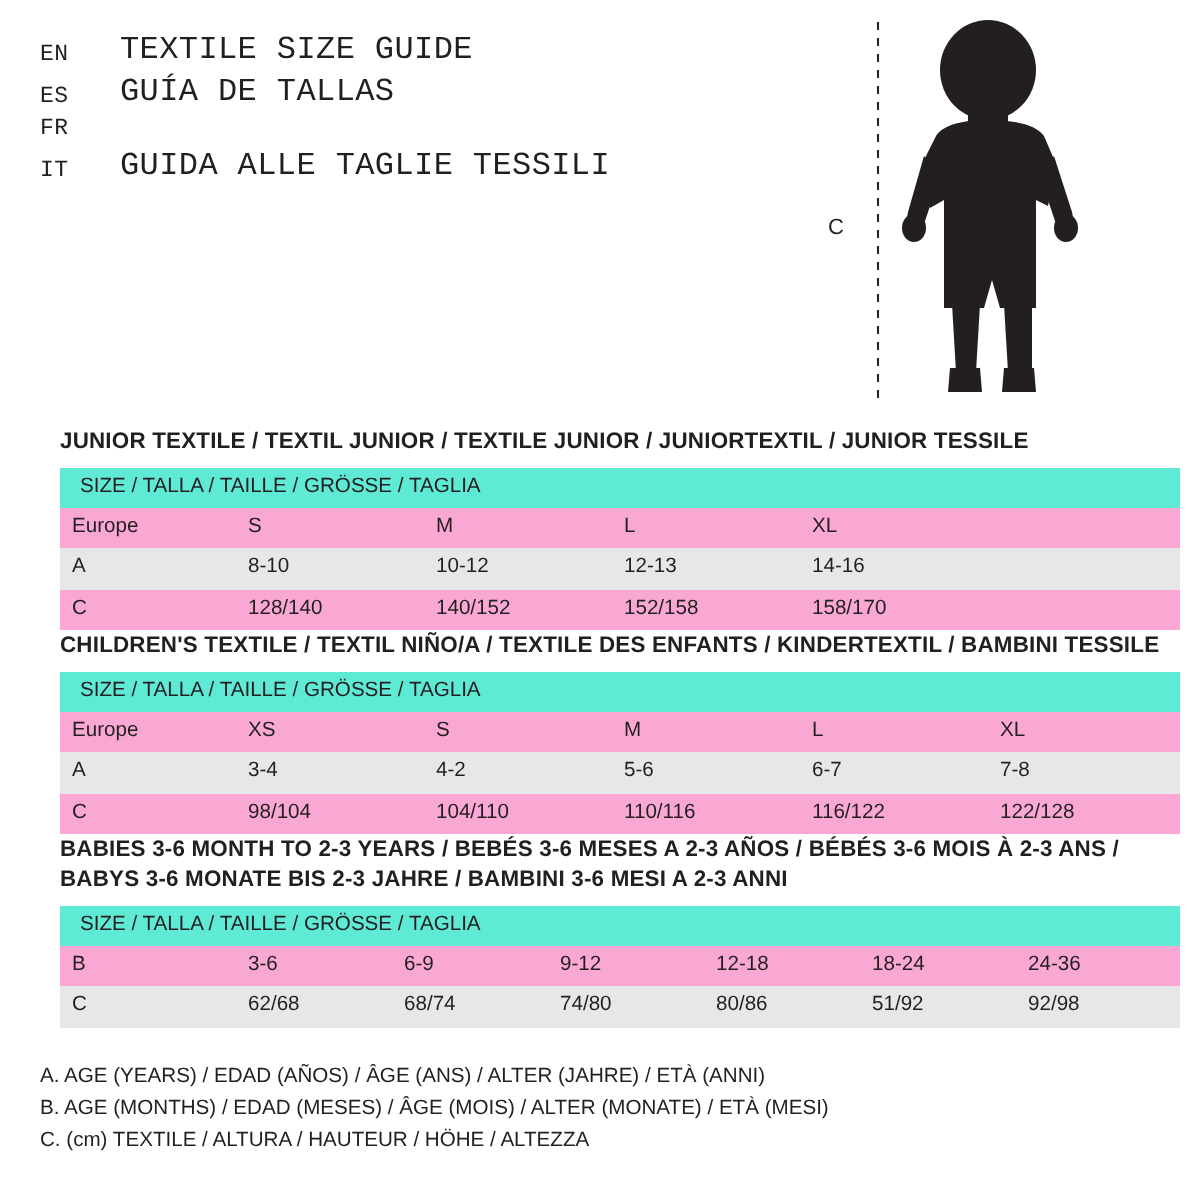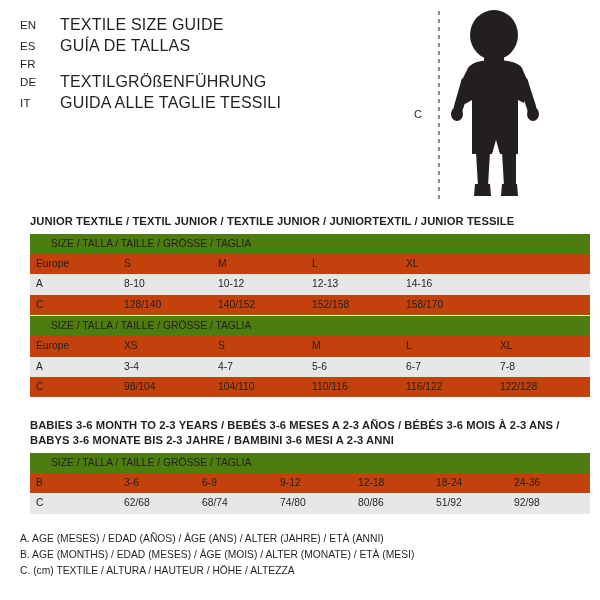--- a/index.html
+++ b/index.html
@@ -18,22 +18,23 @@
 
   
   .header {
     position: absolute;
     left: 20px;
     top: 16px;
     width: 420px;
   }
   .lang-row {
     display: flex;
-    align-items: center;
+    align-items: flex-end;
     margin-bottom: 3px;
+    font-family: Liberation Mono, monospace;
   }
   .lang-code {
     width: 40px;
     font-size: 11.5px;
     letter-spacing: 0.2px;
     color: #231f20;
   }
   .lang-title {
     font-size: 16px;
     letter-spacing: 0.2px;
@@ -77,30 +78,30 @@
     table-layout: fixed;
   }
   table.size-table td {
     font-size: 10.3px;
     color: #231f20;
     padding: 4px 0 4px 6px;
     vertical-align: middle;
     line-height: 1.2;
   }
   tr.head-row td {
-    background: #4d7c0f;
+    background: #5eead4;
     font-size: 10.3px;
     color: #231f20;
-    padding: 4px 0 4px 21px;
+    padding: 4px 0 4px 10px;
   }
   tr.band td {
     background: #e6e7e8;
   }
   tr.plain td {
-    background: #c2410c;
+    background: #f9a8d4;
   }
 
   
   .footnotes {
     position: absolute;
     left: 20px;
     width: 560px;
   }
   .footnote {
     font-size: 10.3px;
@@ -115,24 +116,20 @@
   <div class="lang-row">
     <span class="lang-code">EN</span>
     <span class="lang-title">TEXTILE SIZE GUIDE</span>
   </div>
   <div class="lang-row">
     <span class="lang-code">ES</span>
     <span class="lang-title">GUÍA DE TALLAS</span>
   </div>
   <div class="lang-row">
     <span class="lang-code">FR</span>
-  </div>
-  <div class="lang-row">
-    <span class="lang-code">DE</span>
-    <span class="lang-title">TEXTILGRÖßENFÜHRUNG</span>
   </div>
   <div class="lang-row">
     <span class="lang-code">IT</span>
     <span class="lang-title">GUIDA ALLE TAGLIE TESSILI</span>
   </div>
 </div>
 
 <div class="figure-wrap">
   <span class="c-label">C</span>
   <svg width="150" height="195" viewBox="0 0 150 195">
@@ -204,20 +201,21 @@
         <td>140/152</td>
         <td>152/158</td>
         <td>158/170</td>
         <td></td>
       </tr>
     </tbody>
   </table>
 </div>
 
 <div class="section" style="top:316px;">
+  <div class="section-title">CHILDREN'S TEXTILE / TEXTIL NIÑO/A / TEXTILE DES ENFANTS / KINDERTEXTIL / BAMBINI TESSILE</div>
   <table class="size-table">
     <colgroup>
       <col style="width:88px">
         <col style="width:94px">
         <col style="width:94px">
         <col style="width:94px">
         <col style="width:94px">
         <col style="width:96px">
     </colgroup>
     <tbody>
@@ -228,21 +226,21 @@
         <td>Europe</td>
         <td>XS</td>
         <td>S</td>
         <td>M</td>
         <td>L</td>
         <td>XL</td>
       </tr>
       <tr class="band">
         <td>A</td>
         <td>3-4</td>
-        <td>4-7</td>
+        <td>4-2</td>
         <td>5-6</td>
         <td>6-7</td>
         <td>7-8</td>
       </tr>
       <tr class="plain">
         <td>C</td>
         <td>98/104</td>
         <td>104/110</td>
         <td>110/116</td>
         <td>116/122</td>
@@ -285,16 +283,16 @@
         <td>74/80</td>
         <td>80/86</td>
         <td>51/92</td>
         <td>92/98</td>
       </tr>
     </tbody>
   </table>
 </div>
 
 <div class="footnotes" style="top:531px;">
-  <div class="footnote">A. AGE (MESES) / EDAD (AÑOS) / ÂGE (ANS) / ALTER (JAHRE) / ETÀ (ANNI)</div>
+  <div class="footnote">A. AGE (YEARS) / EDAD (AÑOS) / ÂGE (ANS) / ALTER (JAHRE) / ETÀ (ANNI)</div>
   <div class="footnote">B. AGE (MONTHS) / EDAD (MESES) / ÂGE (MOIS) / ALTER (MONATE) / ETÀ (MESI)</div>
   <div class="footnote">C. (cm) TEXTILE / ALTURA / HAUTEUR / HÖHE / ALTEZZA</div>
 </div>
 
 </body></html>

